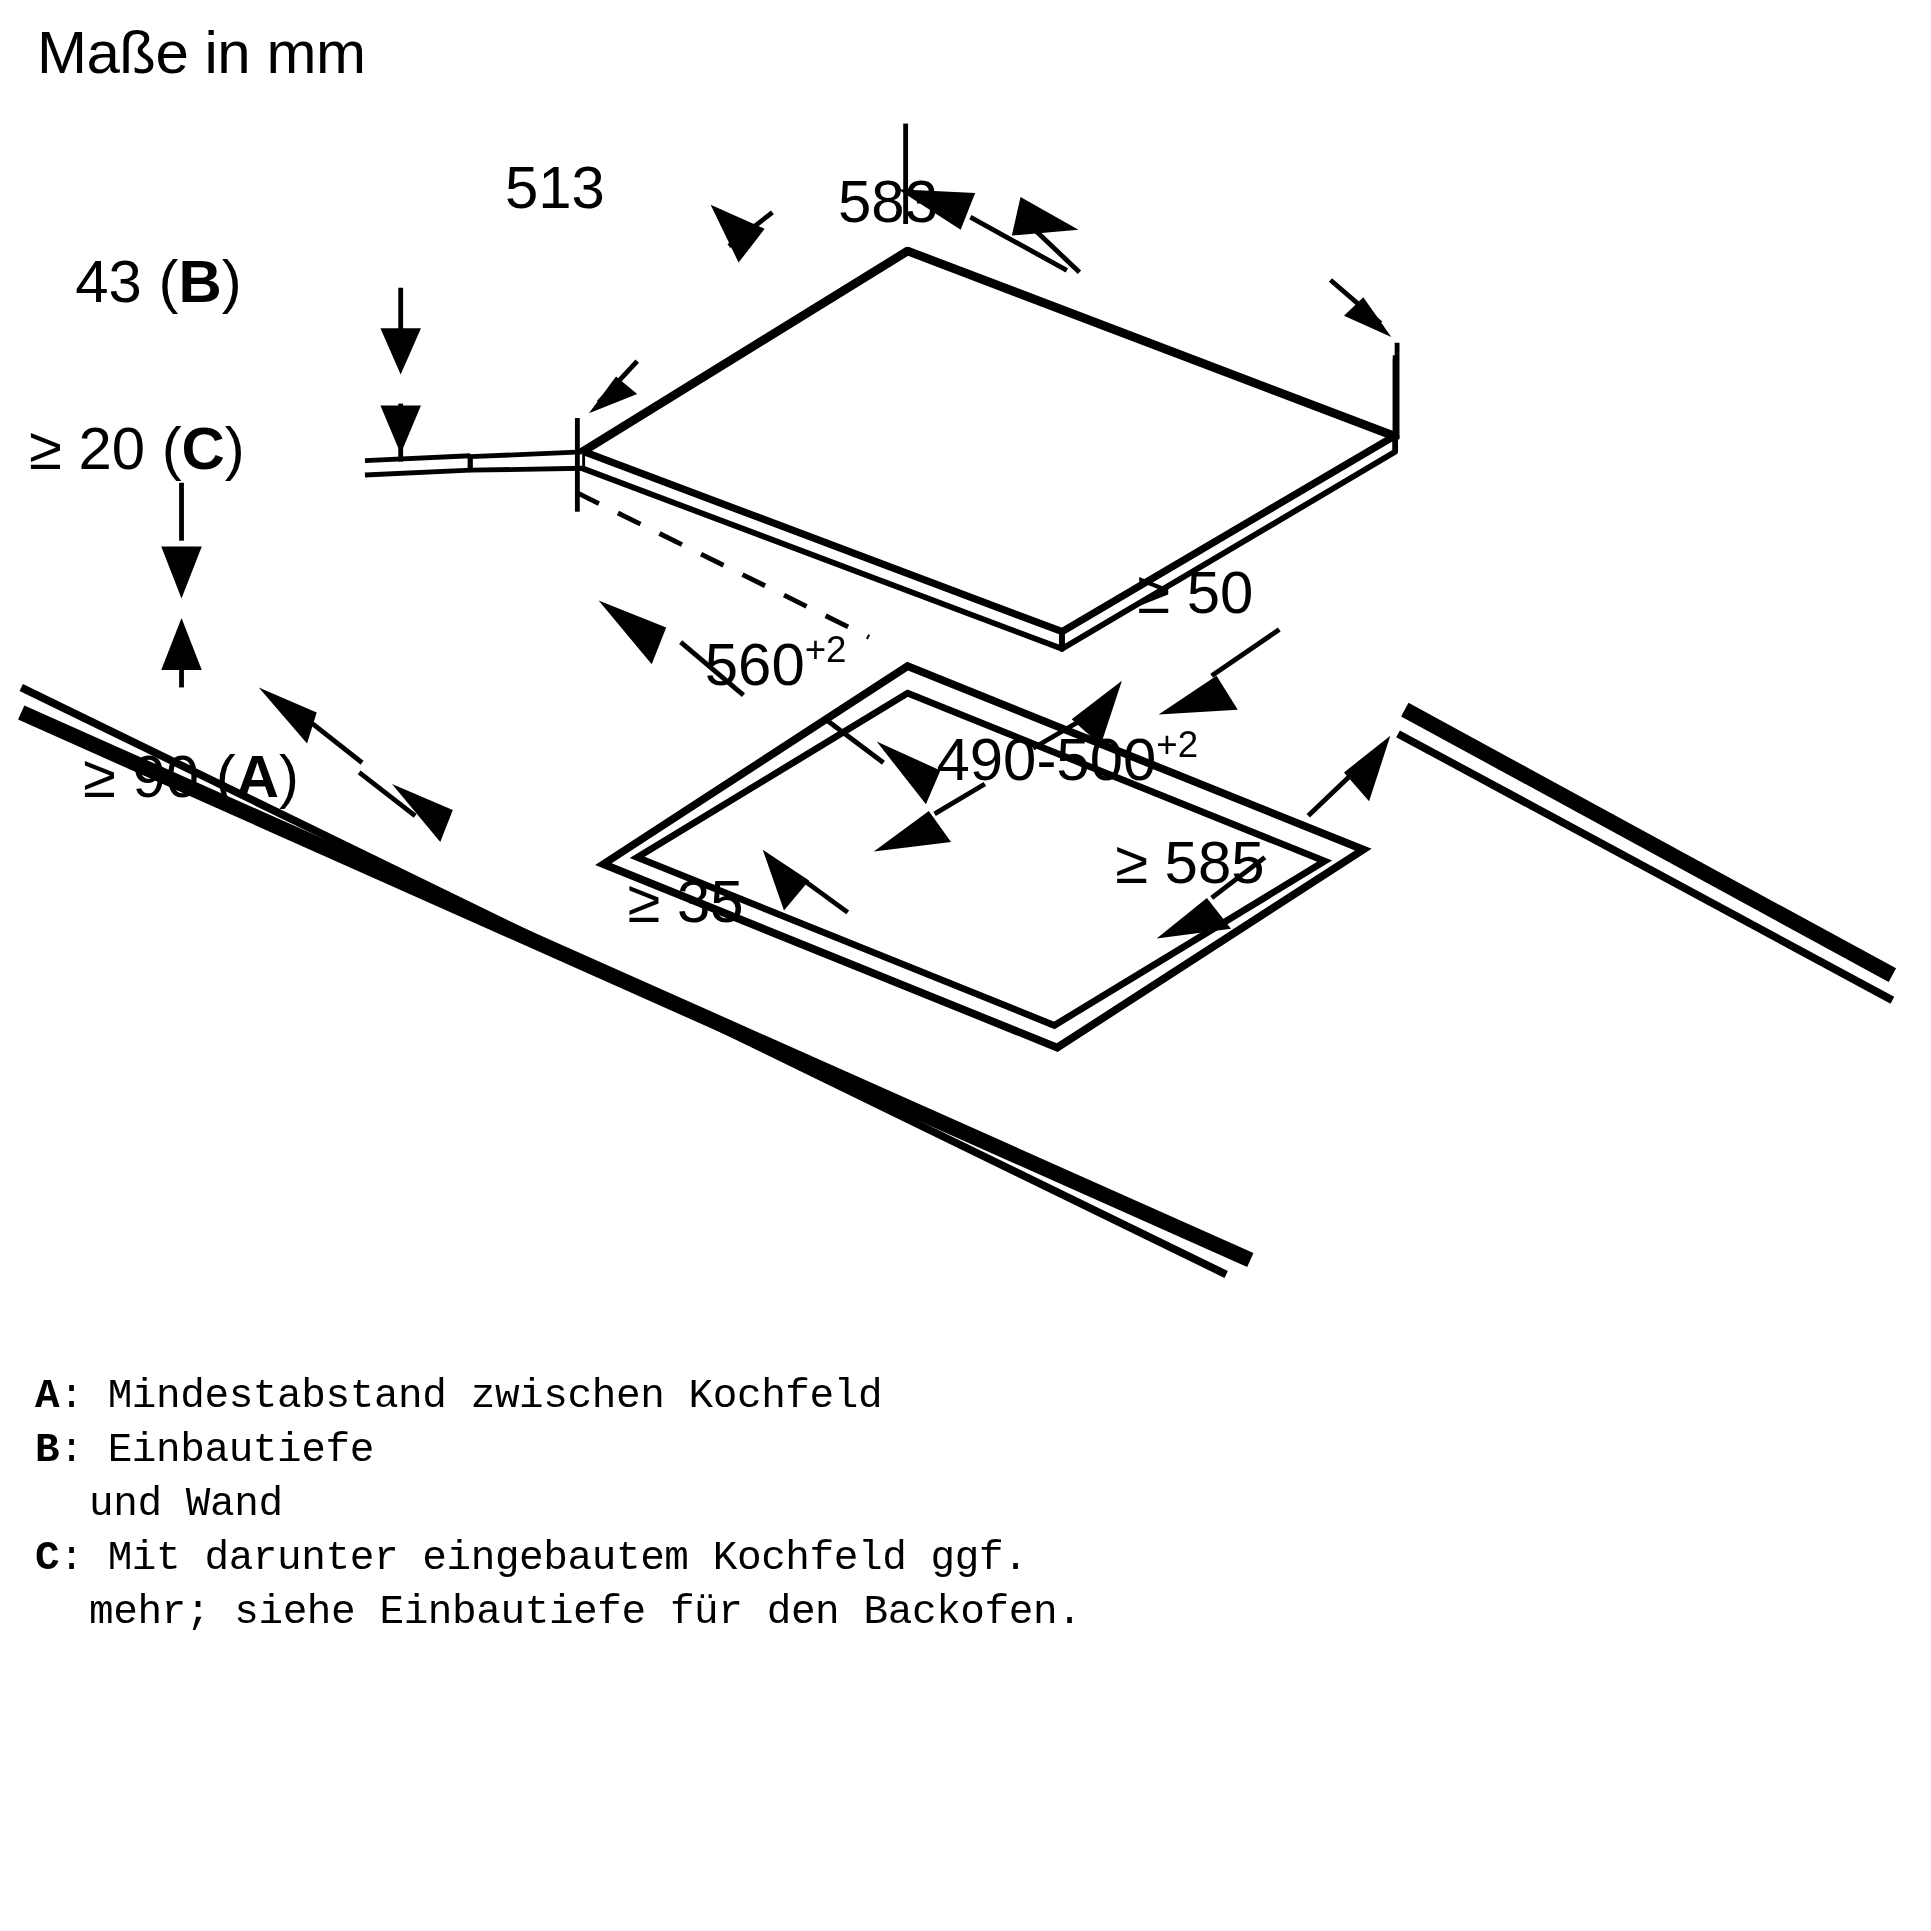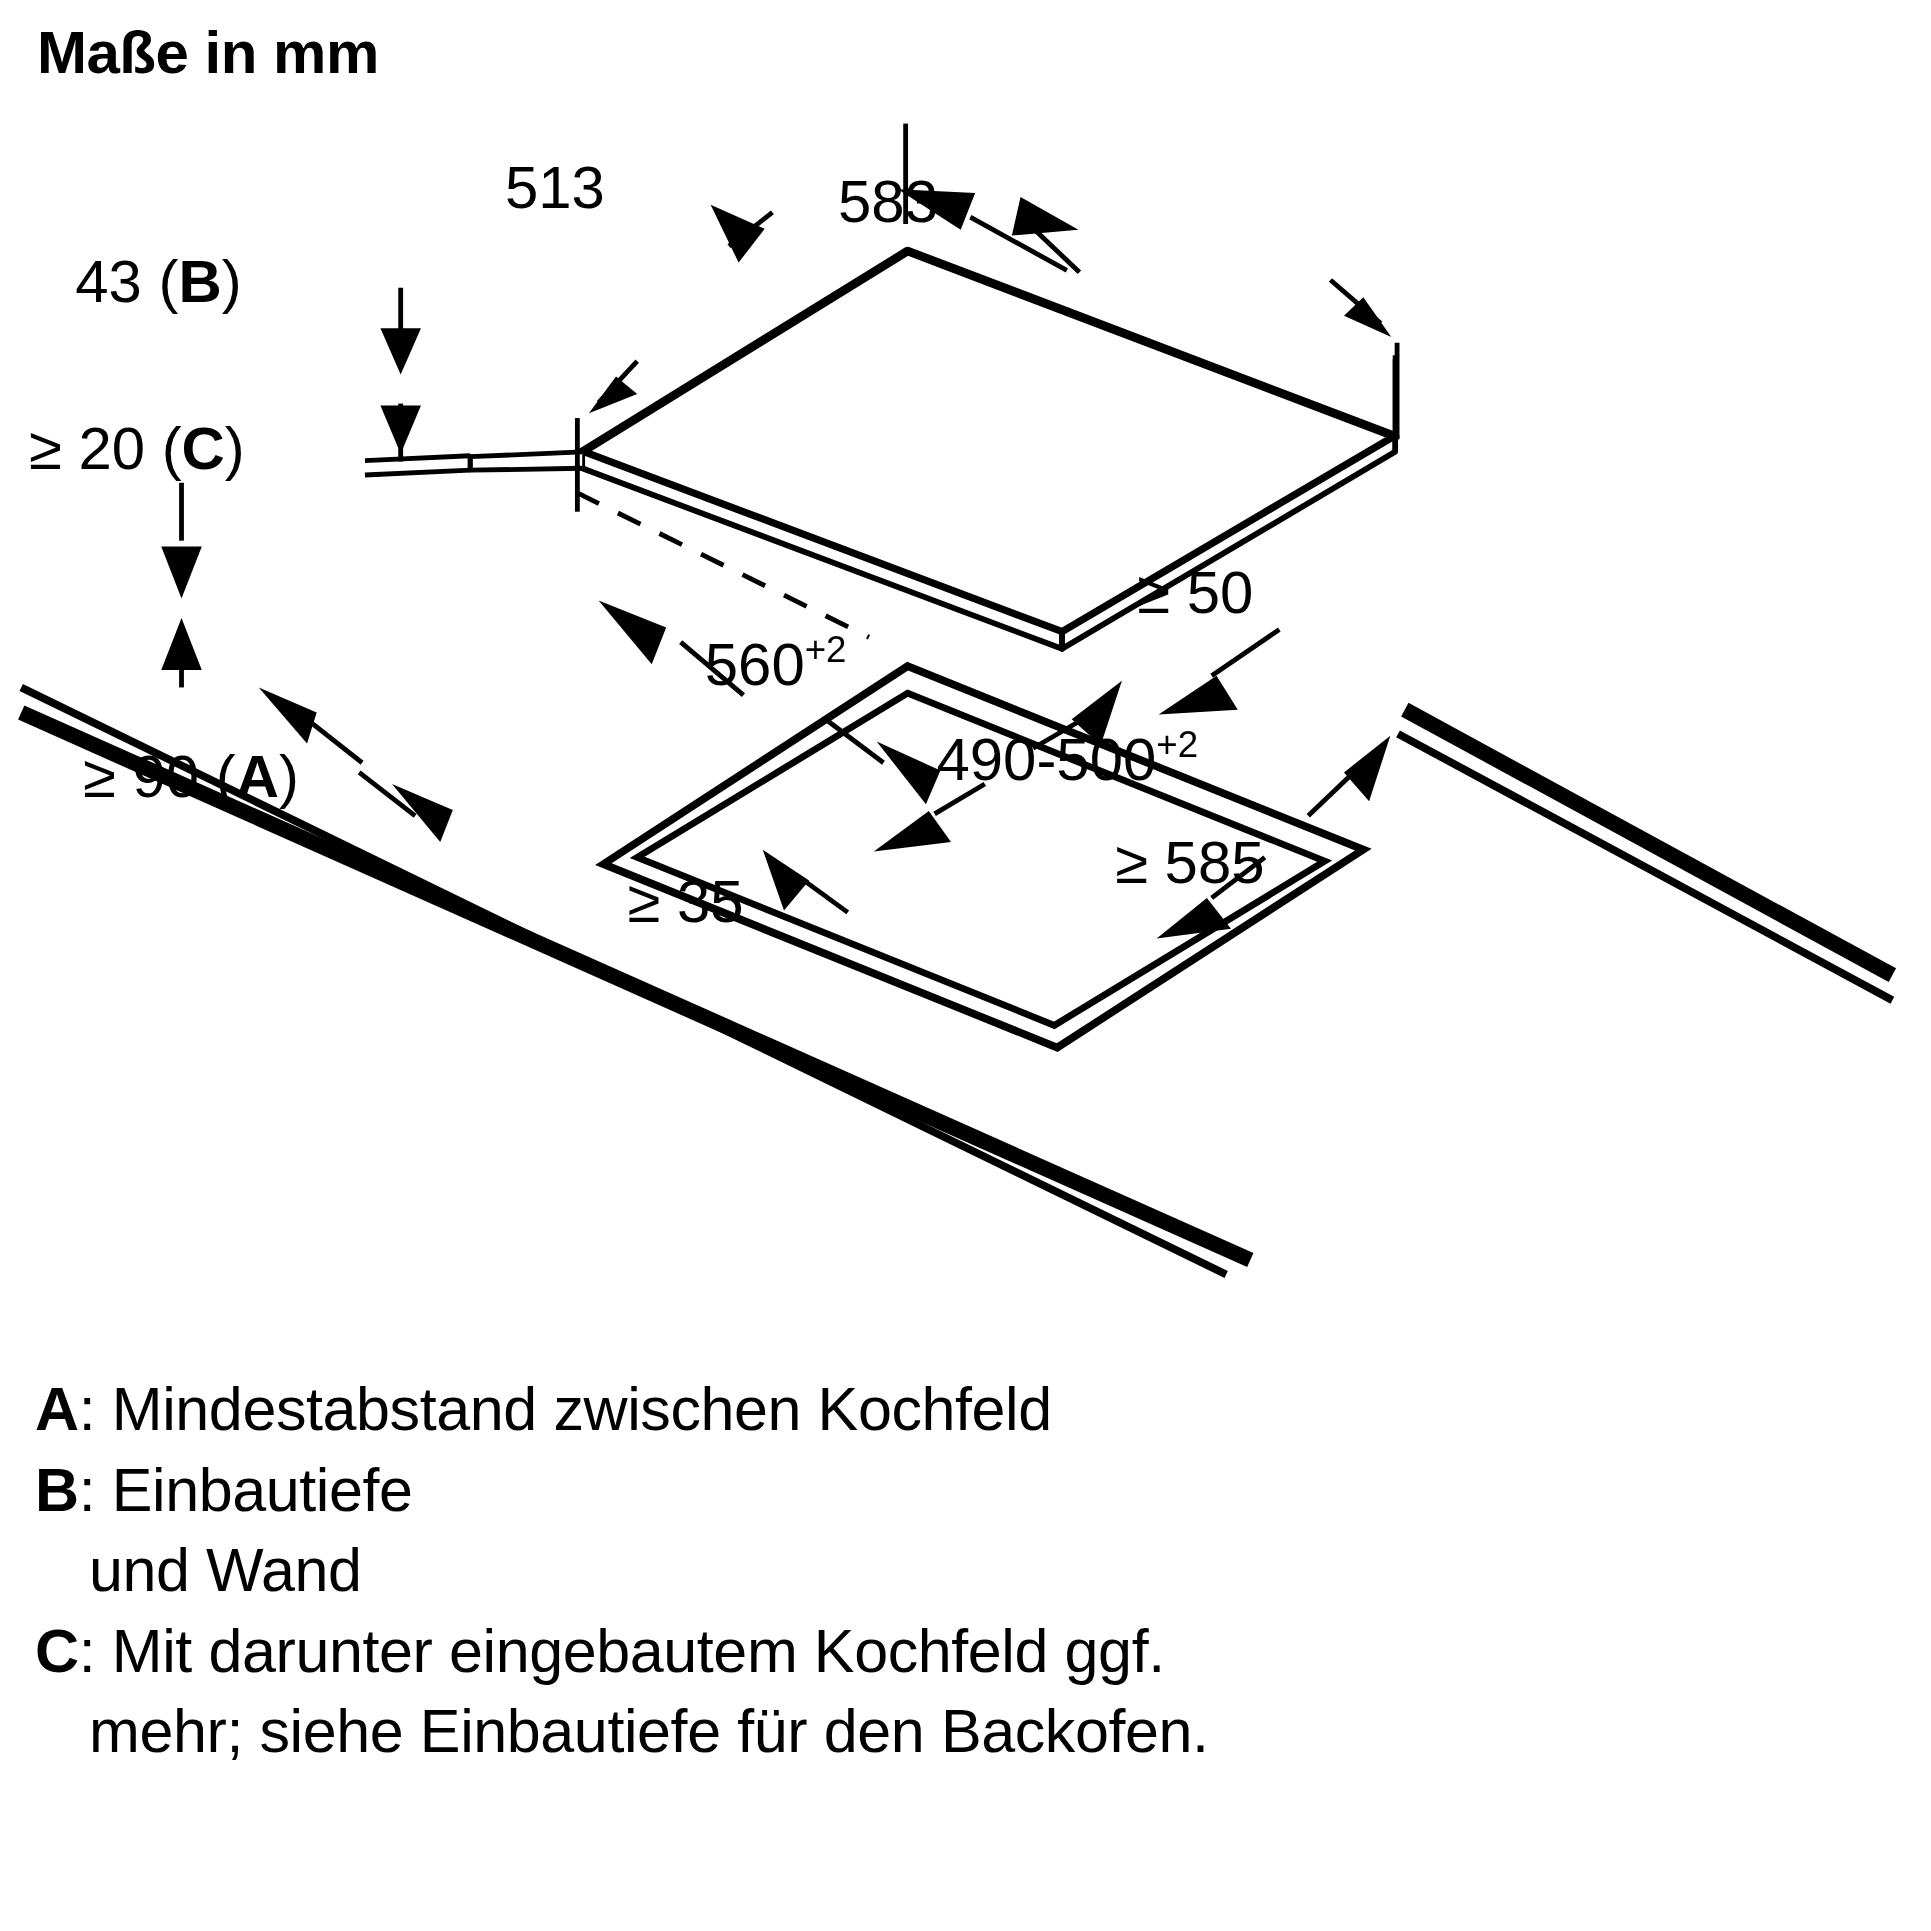--- a/index.html
+++ b/index.html
@@ -28,32 +28,33 @@
     top: 0;
     width: 1931px;
     height: 1931px;
   }
   .title {
     position: absolute;
     left: 37px;
     top: 21px;
     font-size: 60px;
     line-height: 1.05;
-    font-weight: 700;
+    font-weight: 400;
     letter-spacing: -0.5px;
     white-space: nowrap;
   }
   .legend {
     position: absolute;
     left: 35px;
     top: 1369px;
     width: 1863px;
-    font-size: 61px;
+    font-size: 41px;
     line-height: 1.32;
     letter-spacing: -0.4px;
+    font-family: Liberation Mono, monospace;
   }
   .legend-row {
     display: block;
     white-space: pre-wrap;
   }
   .legend-key {
     font-weight: bold;
   }
   .legend-indent {
     display: inline-block;

